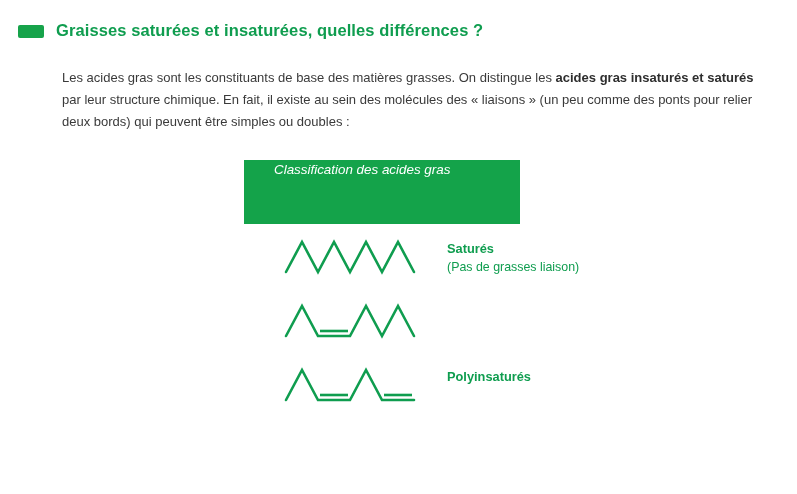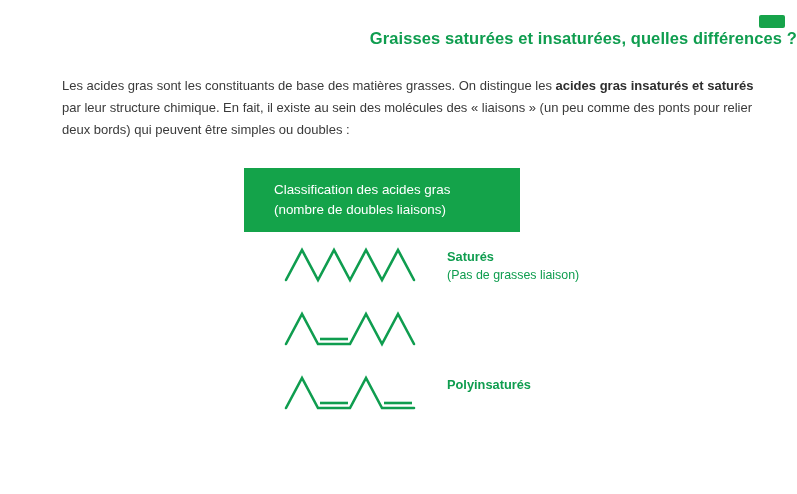--- a/index.html
+++ b/index.html
@@ -12,23 +12,22 @@
     background: #ffffff;
     font-family: "Liberation Sans", sans-serif;
     color: #333333;
     overflow: hidden;
     position: relative;
   }
 
   
   .header {
     display: flex;
-    align-items: flex-end;
-    padding: 10px 0 0 18px;
-    flex-direction: column;
+    align-items: flex-start;
+    padding: 20px 0 0 18px;
   }
   .header-marker {
     width: 26px;
     height: 13px;
     background: #16a34a;
     border-radius: 2px;
     margin-top: 5px;
     margin-right: 12px;
     flex: 0 0 auto;
   }
@@ -61,23 +60,23 @@
     left: 244px;
     top: 0;
     width: 276px;
     height: 64px;
     background: #14a34a;
     color: #ffffff;
     font-size: 13.4px;
     line-height: 1.45;
     display: flex;
     flex-direction: column;
-    justify-content: center;
     padding-left: 30px;
     box-sizing: border-box;
+    font-style: italic;
   }
 
   .rows {
     position: absolute;
     left: 0;
     top: 72px;
     width: 100%;
   }
   .row {
     position: relative;
@@ -116,21 +115,20 @@
 </div>
 
 <div class="intro">
   <span>Les acides gras sont les constituants de base des matières grasses. On distingue les </span><b>acides gras insaturés et saturés</b><span> par leur structure chimique. En fait, il existe au sein des molécules des « liaisons » (un peu comme des ponts pour relier deux bords) qui peuvent être simples ou doubles :</span>
 </div>
 
 <div class="figure">
 
   <div class="fig-caption">
     <div>Classification des acides gras</div>
-    <div>(nombre de doubles liaisons)</div>
   </div>
 
   <div class="rows">
 
     <div class="row">
       <div class="chain">
         <svg width="136" height="40" viewBox="0 0 136 40">
           <polyline points="4,36 20,6 36,36 52,6 68,36 84,6 100,36 116,6 132,36" fill="none" stroke="#0f9d4f" stroke-width="2.6" stroke-linejoin="miter" stroke-linecap="round"></polyline>
         </svg>
       </div>

